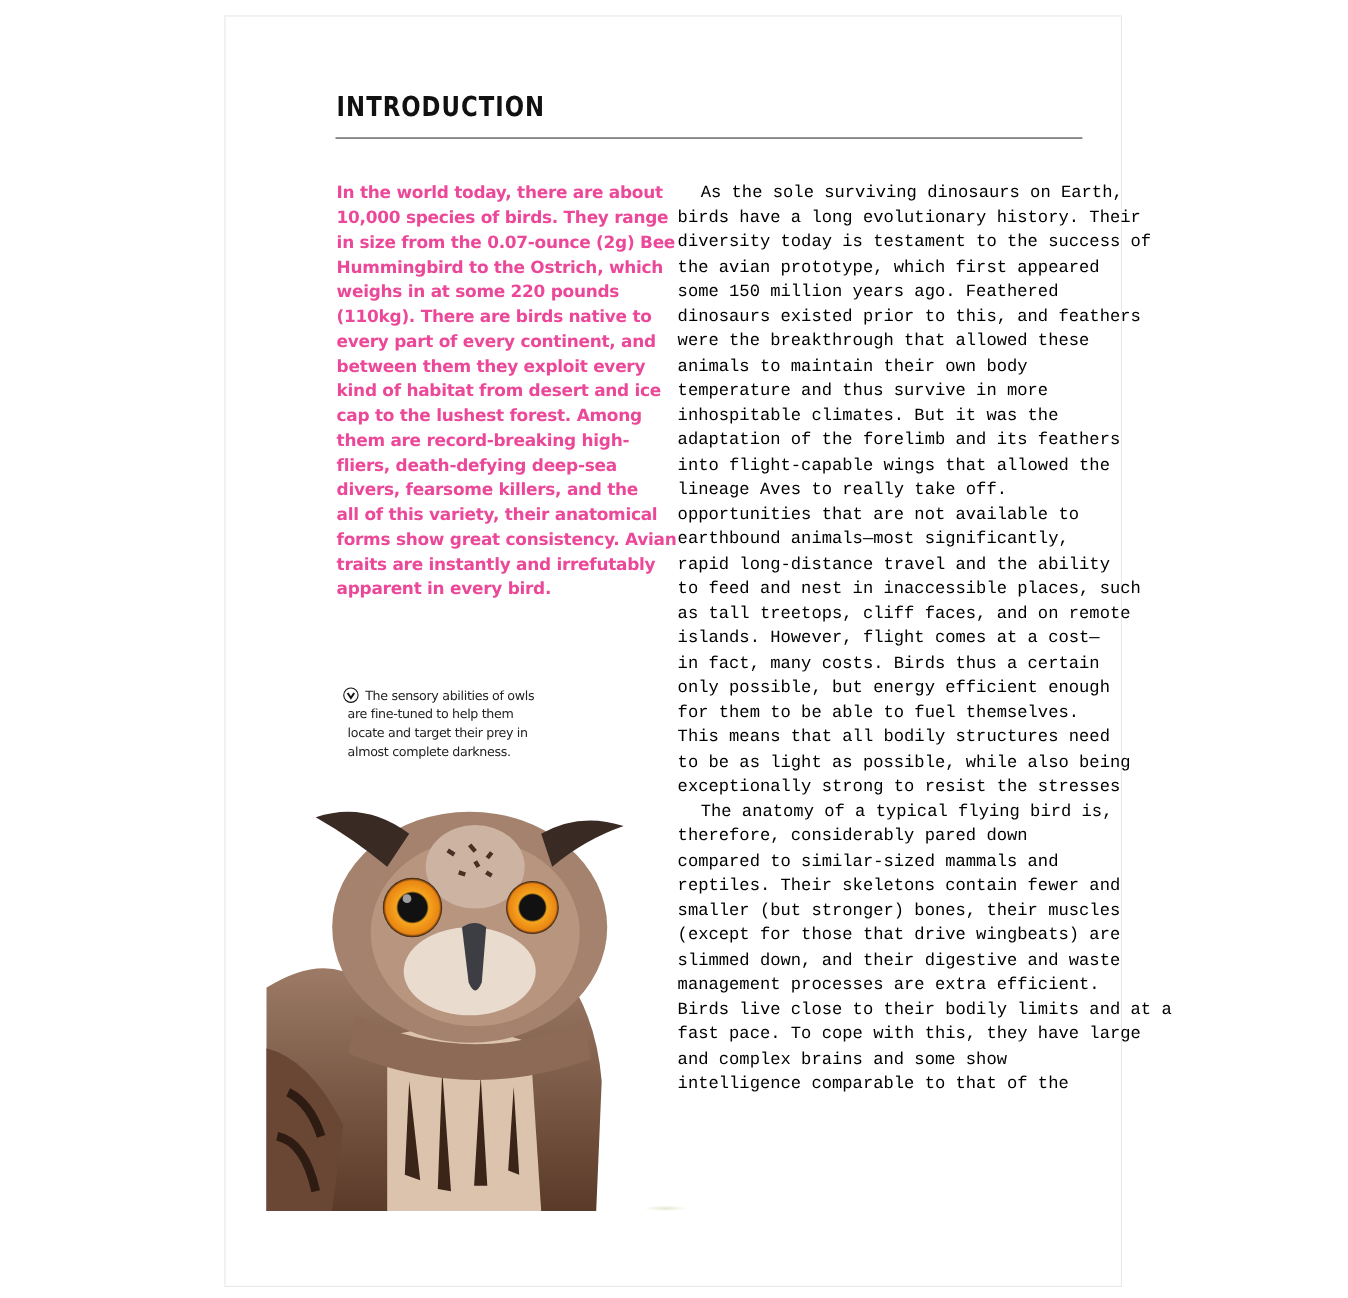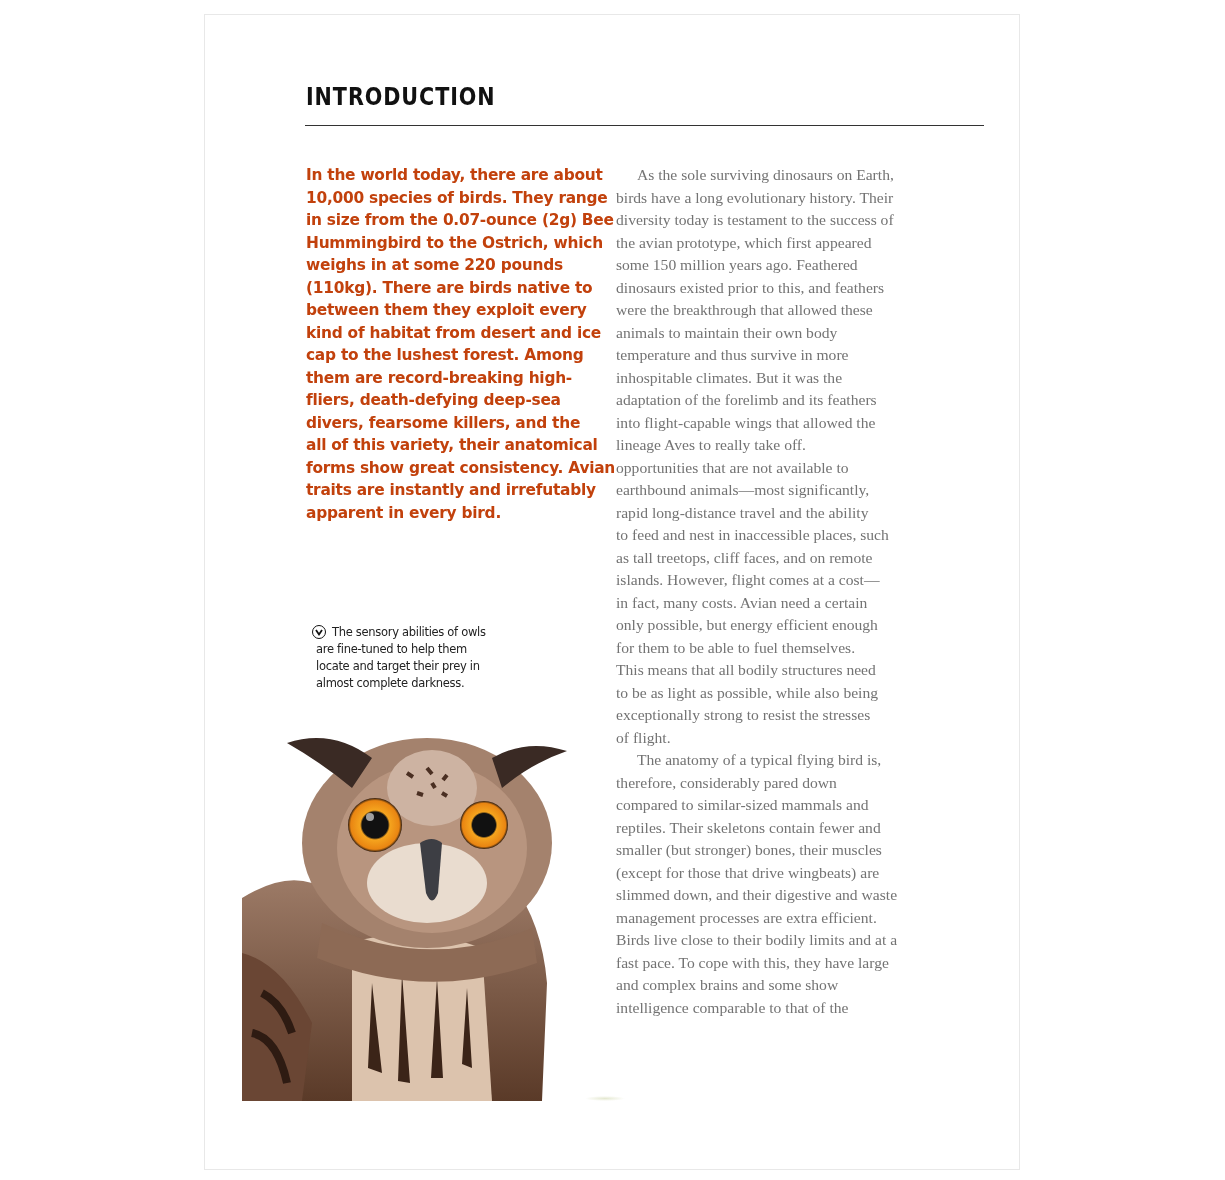--- a/index.html
+++ b/index.html
@@ -12,39 +12,39 @@
       position: absolute; left: 306px; top: 82px;
       font-family: "DejaVu Sans Condensed", "DejaVu Sans", sans-serif;
       font-weight: bold; font-size: 25px; letter-spacing: 1px; color: #111;
       margin: 0; line-height: 30px;
       transform: scaleX(0.92); transform-origin: left center;
     }
     .rule { position: absolute; left: 305px; top: 125px; width: 679px; height: 0; border-top: 1.5px solid #333; }
     .intro {
       position: absolute; left: 306px; top: 164px; width: 292px;
       font-family: "DejaVu Sans", sans-serif; font-weight: bold;
-      font-size: 15.4px; line-height: 22.5px; color: #c2410c; margin: 0;
+      font-size: 15.4px; line-height: 22.5px; color: #ec4899; margin: 0;
       letter-spacing: -0.25px;
     }
     .intro span { display: block; white-space: nowrap; }
     .caption {
       position: absolute; left: 306px; top: 624px; width: 200px;
       font-family: "DejaVu Sans", sans-serif; font-size: 11.5px; line-height: 17px; color: #222;
       letter-spacing: -0.3px;
       margin-left: 10px;
     }
     .caption span.line { display: block; white-space: nowrap; }
     .cap-icon {
       display: inline-block; width: 14px; height: 14px; border: 1.5px solid #111; border-radius: 50%;
       position: absolute; left: -4px; top: 1px; box-sizing: border-box;
     }
     .cap-icon svg { position: absolute; left: 1px; top: 1px; }
     .body-col {
       position: absolute; left: 616px; top: 164px; width: 300px;
-      font-family: Liberation Serif, serif; font-size: 15.6px; line-height: 22.5px; color: #737373;
+      font-family: Liberation Mono, monospace; font-size: 15.6px; line-height: 22.5px; color: #000000;
     }
     .body-col span { display: block; white-space: nowrap; }
     .body-col span.indent { text-indent: 21px; }
     .owl { position: absolute; left: 242px; top: 733px; width: 335px; height: 368px; overflow: hidden; }
     .smudge { position: absolute; left: 585px; top: 1096px; width: 40px; height: 5px;
       background: radial-gradient(ellipse at center, #e4e8d0 0%, rgba(255,255,255,0) 70%); }
   </style>
 </head>
 <body>
 
@@ -53,20 +53,21 @@
 <h1 class="title">INTRODUCTION</h1>
 <div class="rule"></div>
 
 <p class="intro">
   <span>In the world today, there are about</span>
   <span>10,000 species of birds. They range</span>
   <span>in size from the 0.07-ounce (2g) Bee</span>
   <span>Hummingbird to the Ostrich, which</span>
   <span>weighs in at some 220 pounds</span>
   <span>(110kg). There are birds native to</span>
+  <span>every part of every continent, and</span>
   <span>between them they exploit every</span>
   <span>kind of habitat from desert and ice</span>
   <span>cap to the lushest forest. Among</span>
   <span>them are record-breaking high-</span>
   <span>fliers, death-defying deep-sea</span>
   <span>divers, fearsome killers, and the</span>
   <span>all of this variety, their anatomical</span>
   <span>forms show great consistency. Avian</span>
   <span>traits are instantly and irrefutably</span>
   <span>apparent in every bird.</span>
@@ -145,27 +146,26 @@
     <span>inhospitable climates. But it was the</span>
     <span>adaptation of the forelimb and its feathers</span>
     <span>into flight-capable wings that allowed the</span>
     <span>lineage Aves to really take off.</span>
     <span>opportunities that are not available to</span>
     <span>earthbound animals—most significantly,</span>
     <span>rapid long-distance travel and the ability</span>
     <span>to feed and nest in inaccessible places, such</span>
     <span>as tall treetops, cliff faces, and on remote</span>
     <span>islands. However, flight comes at a cost—</span>
-    <span>in fact, many costs. Avian need a certain</span>
+    <span>in fact, many costs. Birds thus a certain</span>
     <span>only possible, but energy efficient enough</span>
     <span>for them to be able to fuel themselves.</span>
     <span>This means that all bodily structures need</span>
     <span>to be as light as possible, while also being</span>
     <span>exceptionally strong to resist the stresses</span>
-    <span>of flight.</span>
     <span class="indent">The anatomy of a typical flying bird is,</span>
     <span>therefore, considerably pared down</span>
     <span>compared to similar-sized mammals and</span>
     <span>reptiles. Their skeletons contain fewer and</span>
     <span>smaller (but stronger) bones, their muscles</span>
     <span>(except for those that drive wingbeats) are</span>
     <span>slimmed down, and their digestive and waste</span>
     <span>management processes are extra efficient.</span>
     <span>Birds live close to their bodily limits and at a</span>
     <span>fast pace. To cope with this, they have large</span>

